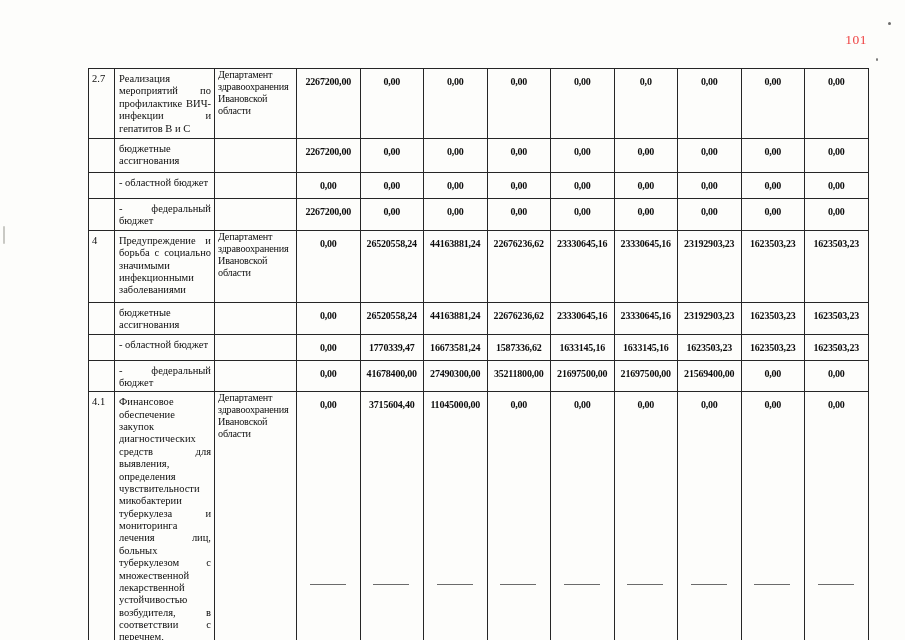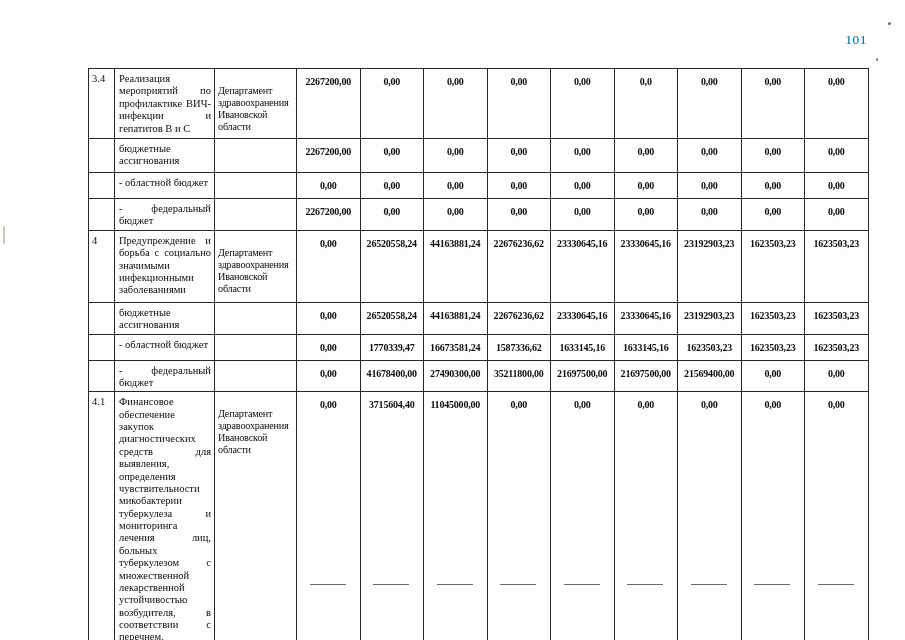--- a/index.html
+++ b/index.html
@@ -14,21 +14,21 @@
   .page {
     position: absolute;
     inset: 0;
     background: #fdfdfb;
   }
   .page-number {
     position: absolute;
     top: 32px;
     right: 38px;
     font-size: 13.5px;
-    color: #0369a1;
+    color: #ef4444;
     letter-spacing: 0.5px;
   }
   table.budget-table {
     position: absolute;
     left: 88px;
     top: 68px;
     width: 780px;
     border-collapse: collapse;
     table-layout: fixed;
     border-top: 1px solid #262626;
@@ -36,21 +36,21 @@
   table.budget-table td {
     border: 1px solid #262626;
     vertical-align: top;
     font-family: "Liberation Serif", serif;
     color: #0d0d0d;
     overflow: hidden;
   }
   table.budget-table tr:last-child td { border-bottom: 0; }
   td.c-num   { font-size: 10.5px; padding: 4px 1px 2px 3px; line-height: 1.15; }
   td.c-title { font-size: 10.5px; padding: 4px 3px 2px 4px; line-height: 1.18; text-align: justify; margin-left: 8px; }
-  td.c-dept  { font-size: 10.2px; padding: 16px 1px 2px 3px; line-height: 1.18; letter-spacing: -0.2px; }
+  td.c-dept  { font-size: 10.2px; padding: 0 1px 2px 3px; line-height: 1.18; letter-spacing: -0.2px; }
   td.c-val   { font-size: 10px; font-weight: bold; text-align: center; padding-top: 7px; letter-spacing: -0.2px; }
   .marks-layer {
     position: absolute;
     left: 0;
     top: 584px;
     width: 905px;
     height: 2px;
     pointer-events: none;
   }
   .dash {
@@ -85,21 +85,21 @@
 
   <table class="budget-table">
     <colgroup>
       <col style="width:26px">
       <col style="width:100px">
       <col style="width:82px">
       <col span="9" style="width:63.5px">
     </colgroup>
     <tbody>
         <tr style="height: 70px;">
-          <td class="c-num">3.4</td>
+          <td class="c-num">2.7</td>
           <td class="c-title">Реализация мероприятий по профилактике ВИЧ-инфекции и гепатитов В и С</td>
           <td class="c-dept">Департамент здравоохранения Ивановской области</td>
           <td class="c-val">2267200,00</td>
           <td class="c-val">0,00</td>
           <td class="c-val">0,00</td>
           <td class="c-val">0,00</td>
           <td class="c-val">0,00</td>
           <td class="c-val">0,0</td>
           <td class="c-val">0,00</td>
           <td class="c-val">0,00</td>

